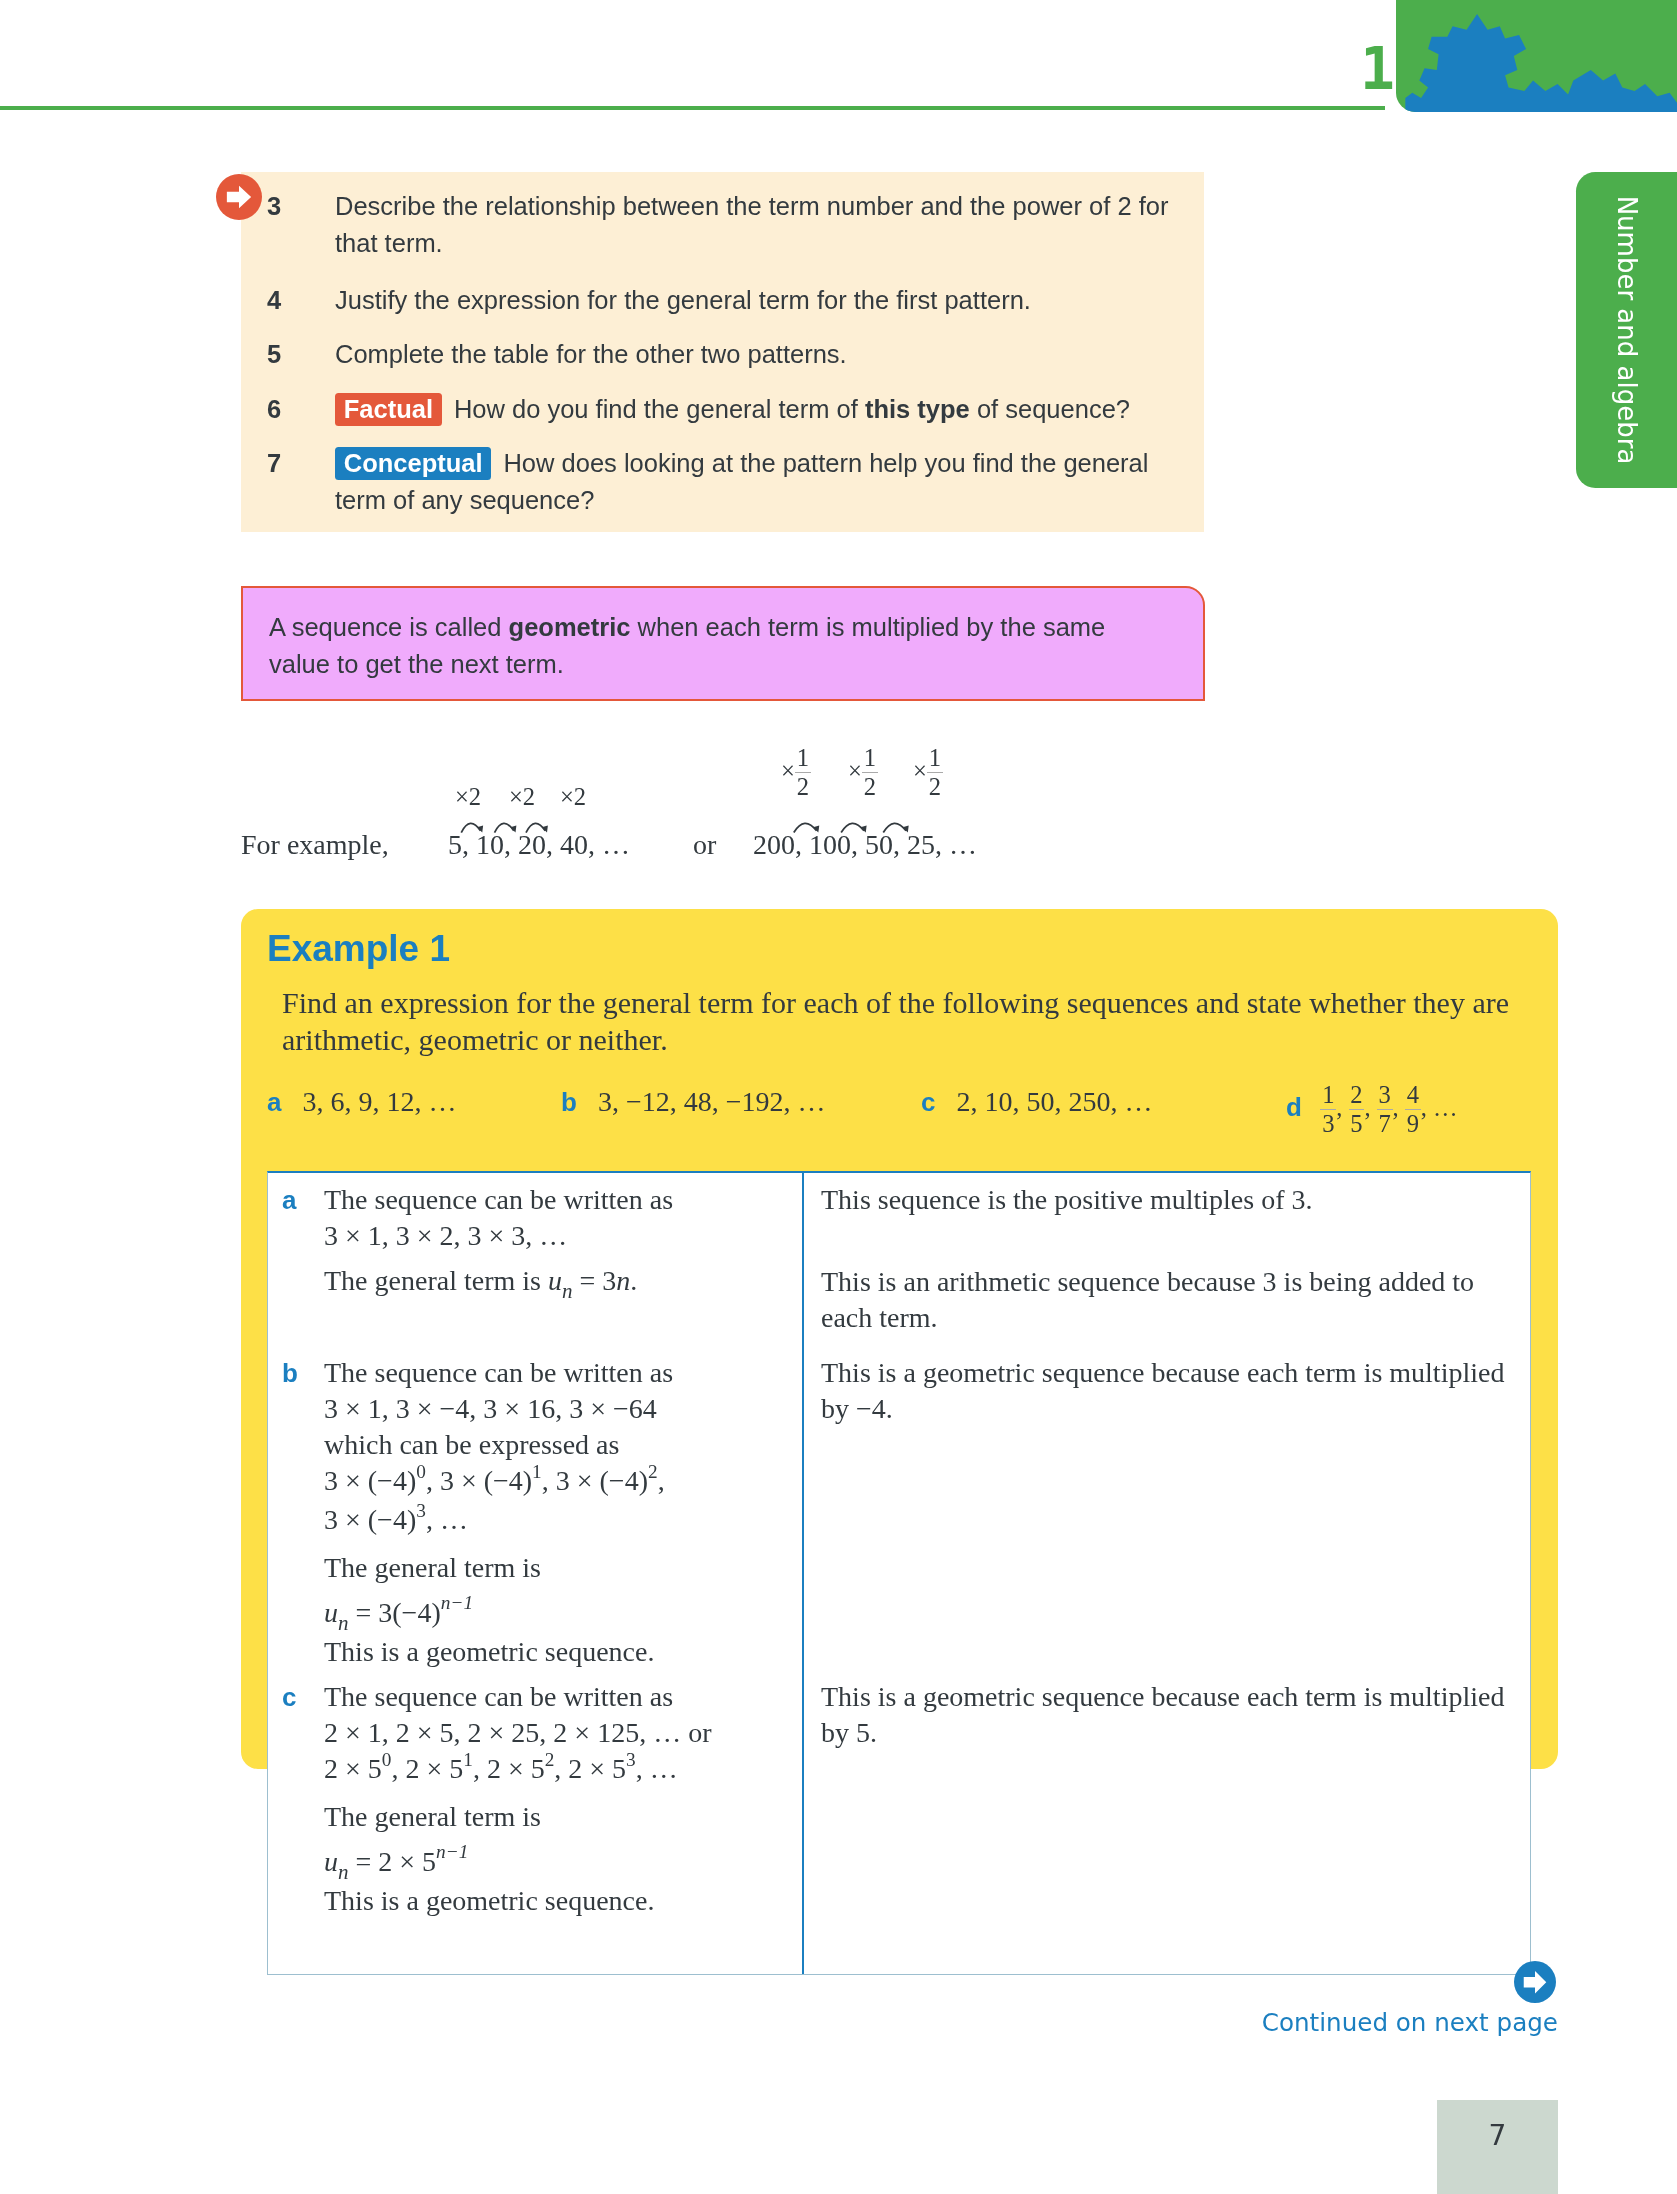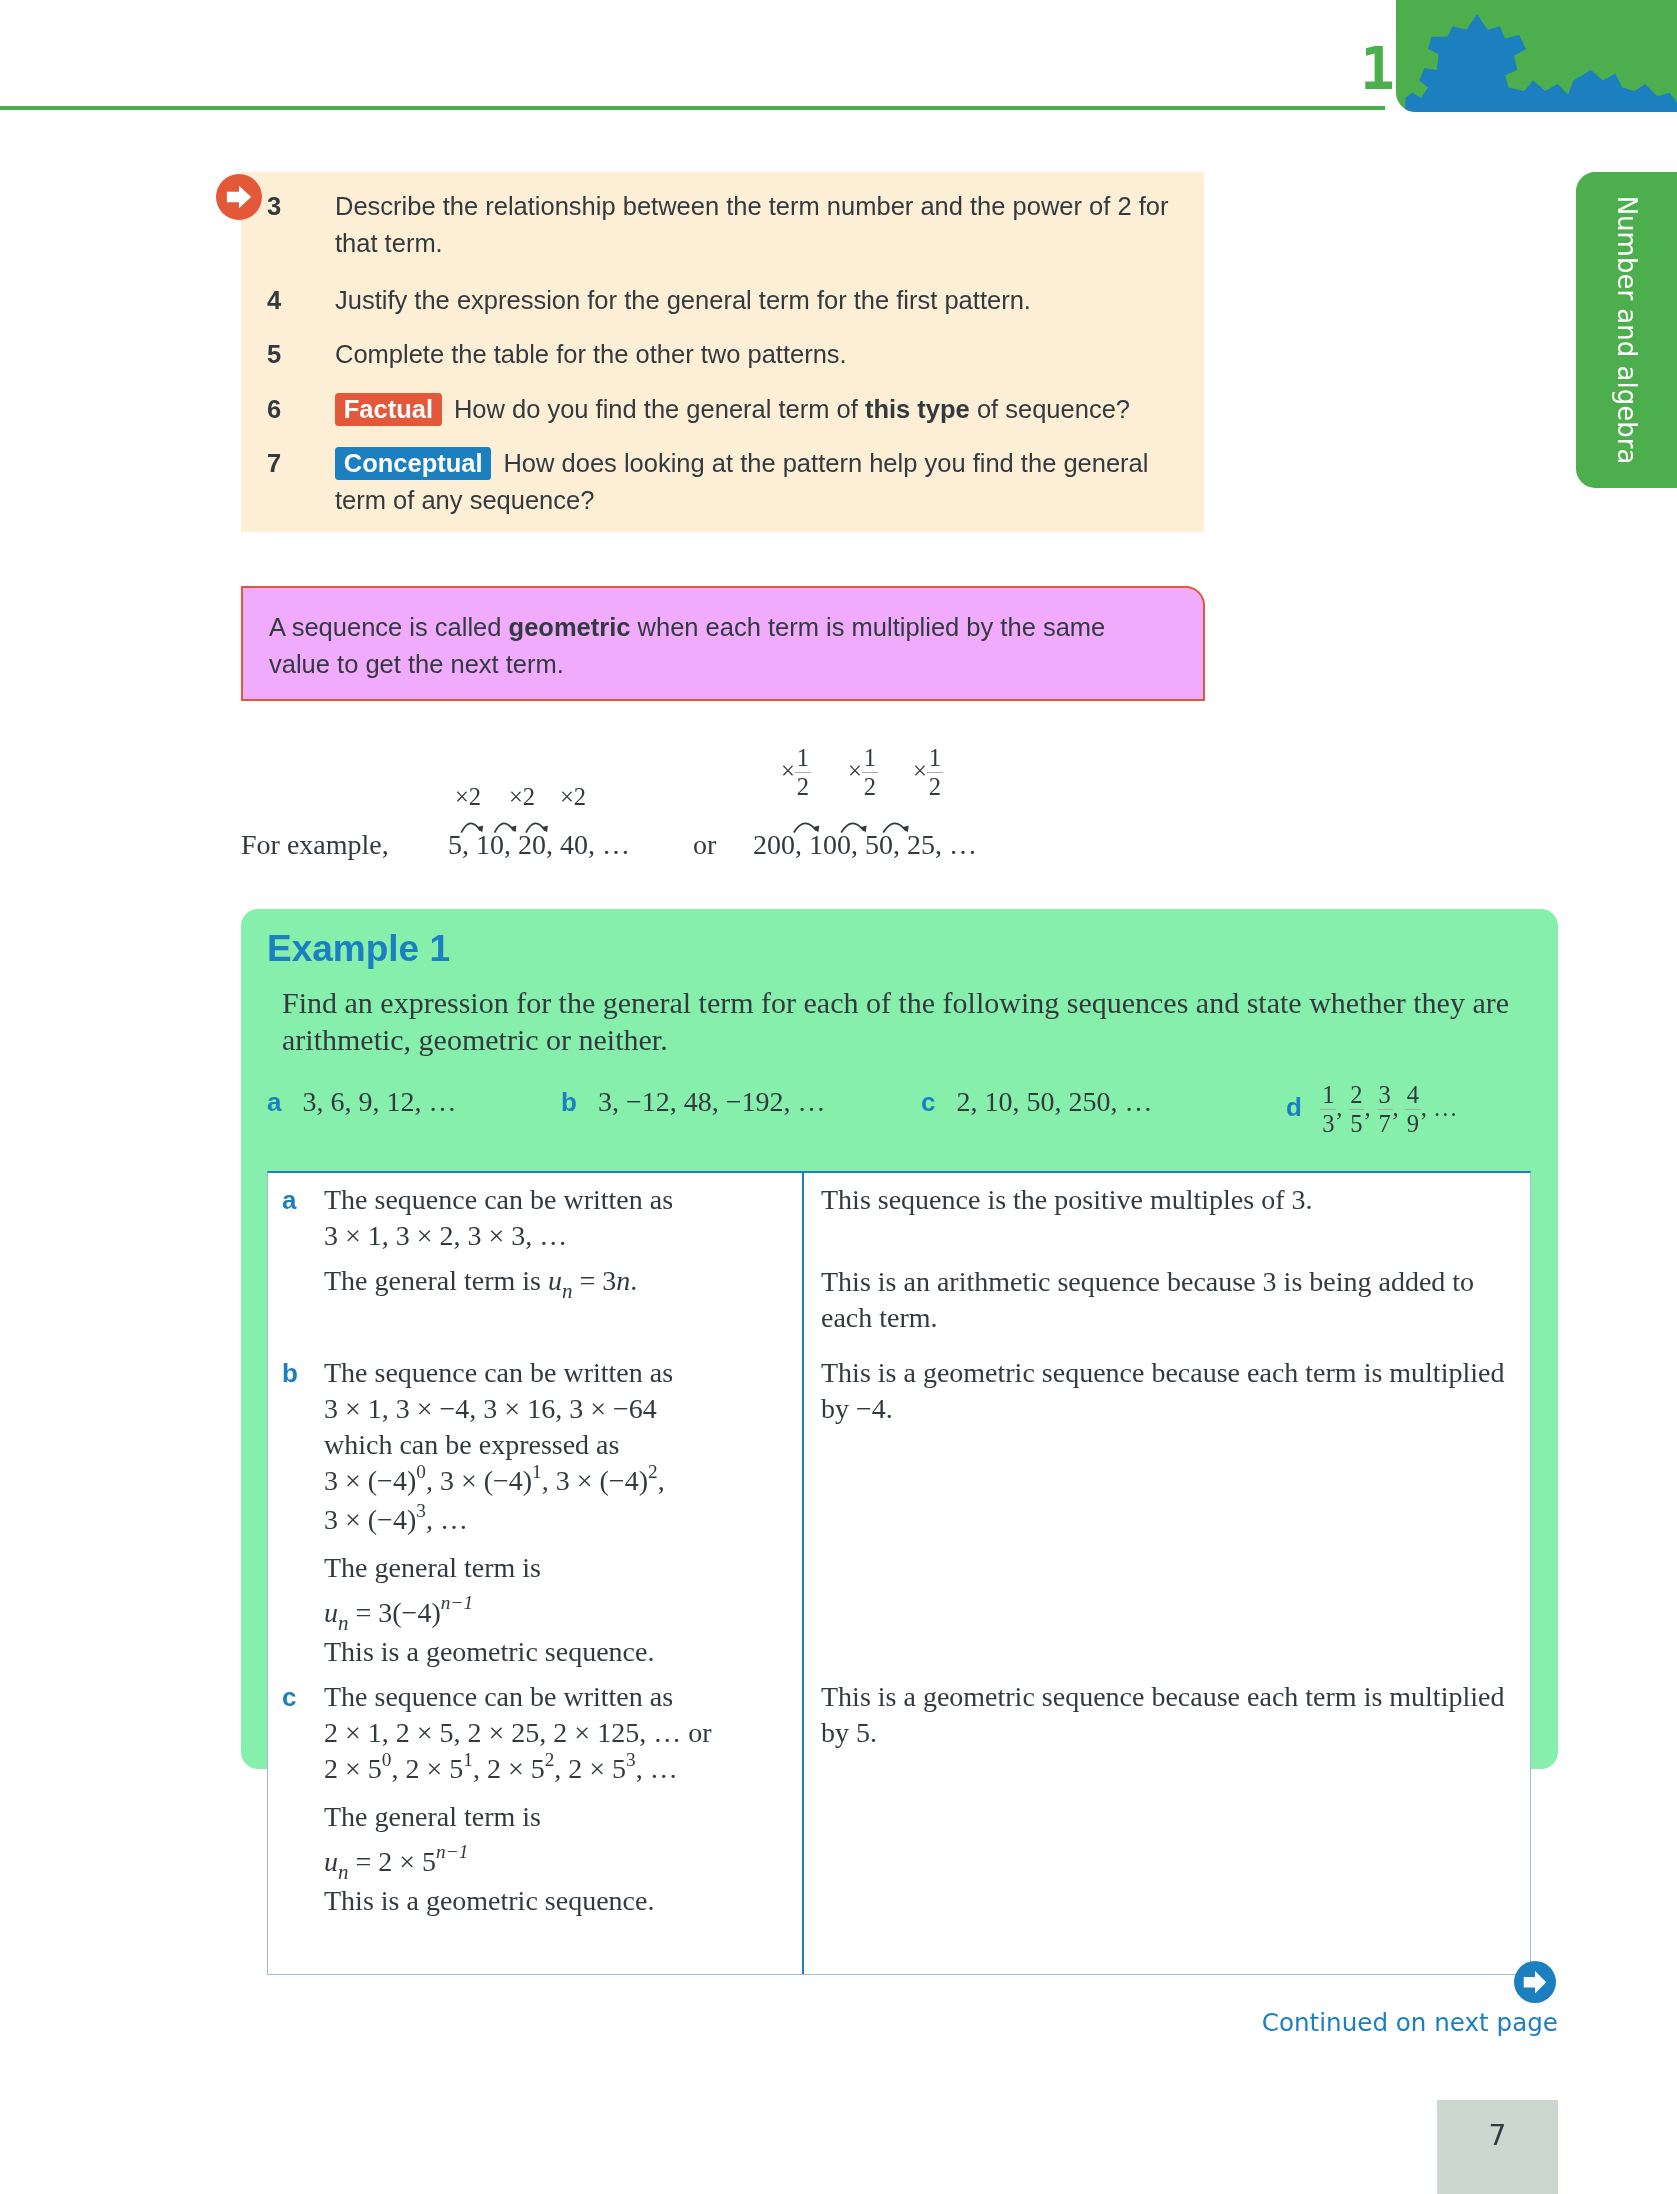--- a/index.html
+++ b/index.html
@@ -36,21 +36,21 @@
   .def-text { position: absolute; left: 26px; top: 21px; width: 895px; font-size: 25.5px; line-height: 37px; font-family: "Liberation Sans", sans-serif; color: #333a3f; }
 
   
   .ex-line { font-size: 28px; color: #333a3f; }
   .ex-op { font-size: 24.6px; color: #333a3f; }
   .frac { display: inline-flex; flex-direction: column; align-items: center; line-height: 1; vertical-align: middle; }
   .frac .num { border-bottom: 0.9px solid #aaa; padding: 0 1.8px 1.8px; }
   .frac .den { padding-top: 1.8px; }
 
   
-  .ex-panel { left: 241px; top: 909px; width: 1317px; height: 860px; background: #86efac; border-radius: 17px; }
+  .ex-panel { left: 241px; top: 909px; width: 1317px; height: 860px; background: #fde047; border-radius: 17px; }
   .ex-title { left: 26px; top: 19.3px; font-size: 37px; font-weight: bold; color: #1b7fc0; font-family: "Liberation Sans", sans-serif; }
   .ex-prompt { left: 26px; top: 75px; width: 1229px; font-size: 30px; line-height: 37px; color: #333a3f; margin-left: 15px; }
   .part-label { color: #1b7fc0; font-weight: bold; font-family: "Liberation Sans", sans-serif; font-size: 26px; }
   .seq { position: absolute; top: 177px; font-size: 28px; }
 
   .sol-table { left: 26px; top: 262px; width: 1264px; height: 804px; background: #fff; border: 1.8px solid #9dbfcf; border-top: 2.6px solid #1b7fc0; box-sizing: border-box; }
   .sol-divider { position: absolute; left: 534px; top: 0; bottom: 0; width: 1.8px; background: #1b7fc0; }
   .cell { position: absolute; font-size: 28px; line-height: 36px; color: #333a3f; }
   .cell .lbl { position: absolute; left: -42px; top: 0; }
   .cell p { margin: 0; }

